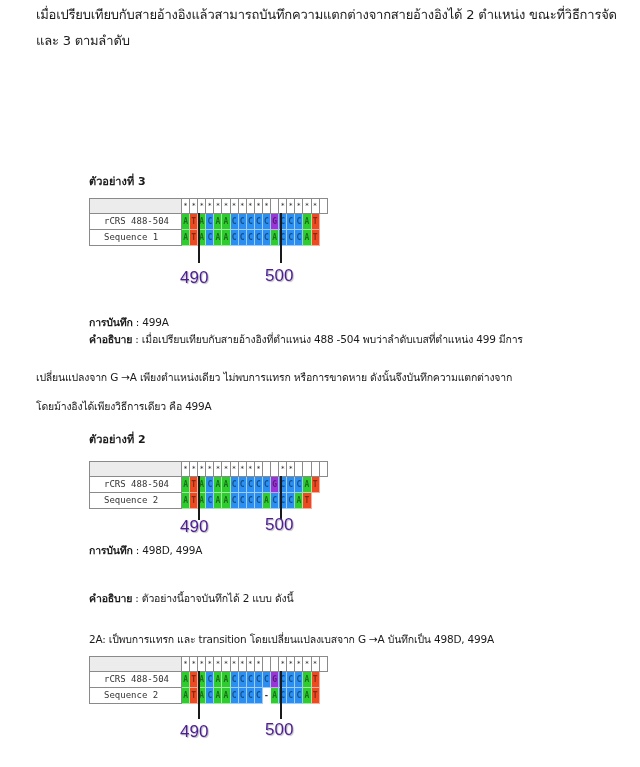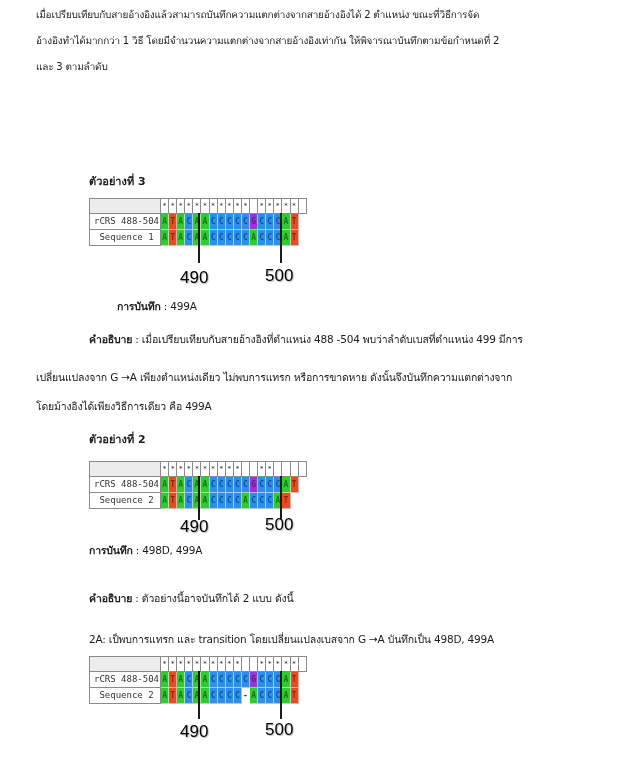--- a/index.html
+++ b/index.html
@@ -12,21 +12,21 @@
       height: 767px;
       position: relative;
       overflow: hidden;
       font-family: "DejaVu Sans", "Liberation Sans", sans-serif;
       color: #1a1a1a;
     }
     .para {
       position: absolute;
       left: 36px;
       width: 590px;
-      font-size: 10px;
+      font-size: 13px;
       line-height: 26px;
       letter-spacing: -0.2px;
       white-space: nowrap;
     }
     .para .line { display: block; height: 26px; }
     .heading {
       position: absolute;
       font-size: 11px;
       font-weight: bold;
       white-space: nowrap;
@@ -43,34 +43,33 @@
     .align {
       position: absolute;
       left: 89px;
     }
     .row {
       display: flex;
       height: 16px;
     }
     .row.header { height: 16px; }
     .row-label {
-      width: 72px;
+      width: 93px;
       height: 100%;
       box-sizing: border-box;
       border: 1px solid #8a8a8a;
       border-top: none;
       background: #ffffff;
       font-family: "DejaVu Sans Mono", "Liberation Mono", monospace;
       font-size: 9px;
       line-height: 15px;
-      padding-left: 3px;
+      padding-left: 14px;
       color: #333;
       white-space: nowrap;
       overflow: hidden;
-      text-align: center;
     }
     .row.header .row-label {
       background: #ececec;
       border-top: 1px solid #8a8a8a;
     }
     .cells { display: flex; height: 100%; }
     .hcell {
       width: 8.1px;
       height: 100%;
       box-sizing: border-box;
@@ -99,30 +98,29 @@
     }
     .marker-line {
       position: absolute;
       width: 2px;
       background: #1a1a1a;
     }
     .marker-label {
       position: absolute;
       font-family: "Liberation Sans", "DejaVu Sans", sans-serif;
       font-size: 17px;
-      color: #000000;
+      color: #4c1d95;
       text-shadow: 1px 1px 1px #bbbbbb;
     }
   </style>
 </head>
 <body>
 
 <div class="para" style="top:2px;">
   <span class="line">เมื่อเปรียบเทียบกับสายอ้างอิงแล้วสามารถบันทึกความแตกต่างจากสายอ้างอิงได้ 2 ตำแหน่ง ขณะที่วิธีการจัด</span>
-  <span class="line">อ้างอิงทำได้มากกว่า 1 วิธี โดยมีจำนวนความแตกต่างจากสายอ้างอิงเท่ากัน ให้พิจารณาบันทึกตามข้อกำหนดที่ 2</span>
   <span class="line">และ 3 ตามลำดับ</span>
 </div>
 
 <div class="heading" style="left:89px; top:172px;">ตัวอย่างที่ 3</div>
 
 <div class="align" style="top:198px;">
 <div class="row header">
       <div class="row-label"></div>
       <div class="cells">
         <div class="hcell">*</div>
@@ -188,21 +186,21 @@
         <div class="bcell" style="background: rgb(47, 204, 47);">A</div>
         <div class="bcell" style="background: rgb(238, 74, 34);">T</div>
       </div>
     </div>
   </div>
 <div class="marker-line" style="left:198px; top:213px; height:50px;"></div>
 <div class="marker-line" style="left:280px; top:213px; height:50px;"></div>
 <div class="marker-label" style="left:180px; top:268px;">490</div>
 <div class="marker-label" style="left:265px; top:266px;">500</div>
 
-<div class="normal-text" style="left:89px; top:298px;margin-left:28px;">
+<div class="normal-text" style="left:89px; top:314px;">
   <span class="label-bold">การบันทึก</span>
   <span>: 499A</span>
 </div>
 
 <div class="normal-text" style="left:89px; top:331px;">
   <span class="label-bold">คำอธิบาย</span>
   <span>: เมื่อเปรียบเทียบกับสายอ้างอิงที่ตำแหน่ง 488 -504 พบว่าลำดับเบสที่ตำแหน่ง 499 มีการ</span>
 </div>
 <div class="normal-text" style="left:36px; top:369px;">เปลี่ยนแปลงจาก G →A เพียงตำแหน่งเดียว ไม่พบการแทรก หรือการขาดหาย ดังนั้นจึงบันทึกความแตกต่างจาก</div>
 <div class="normal-text" style="left:36px; top:398px;">โดยม้างอิงได้เพียงวิธีการเดียว คือ 499A</div>

